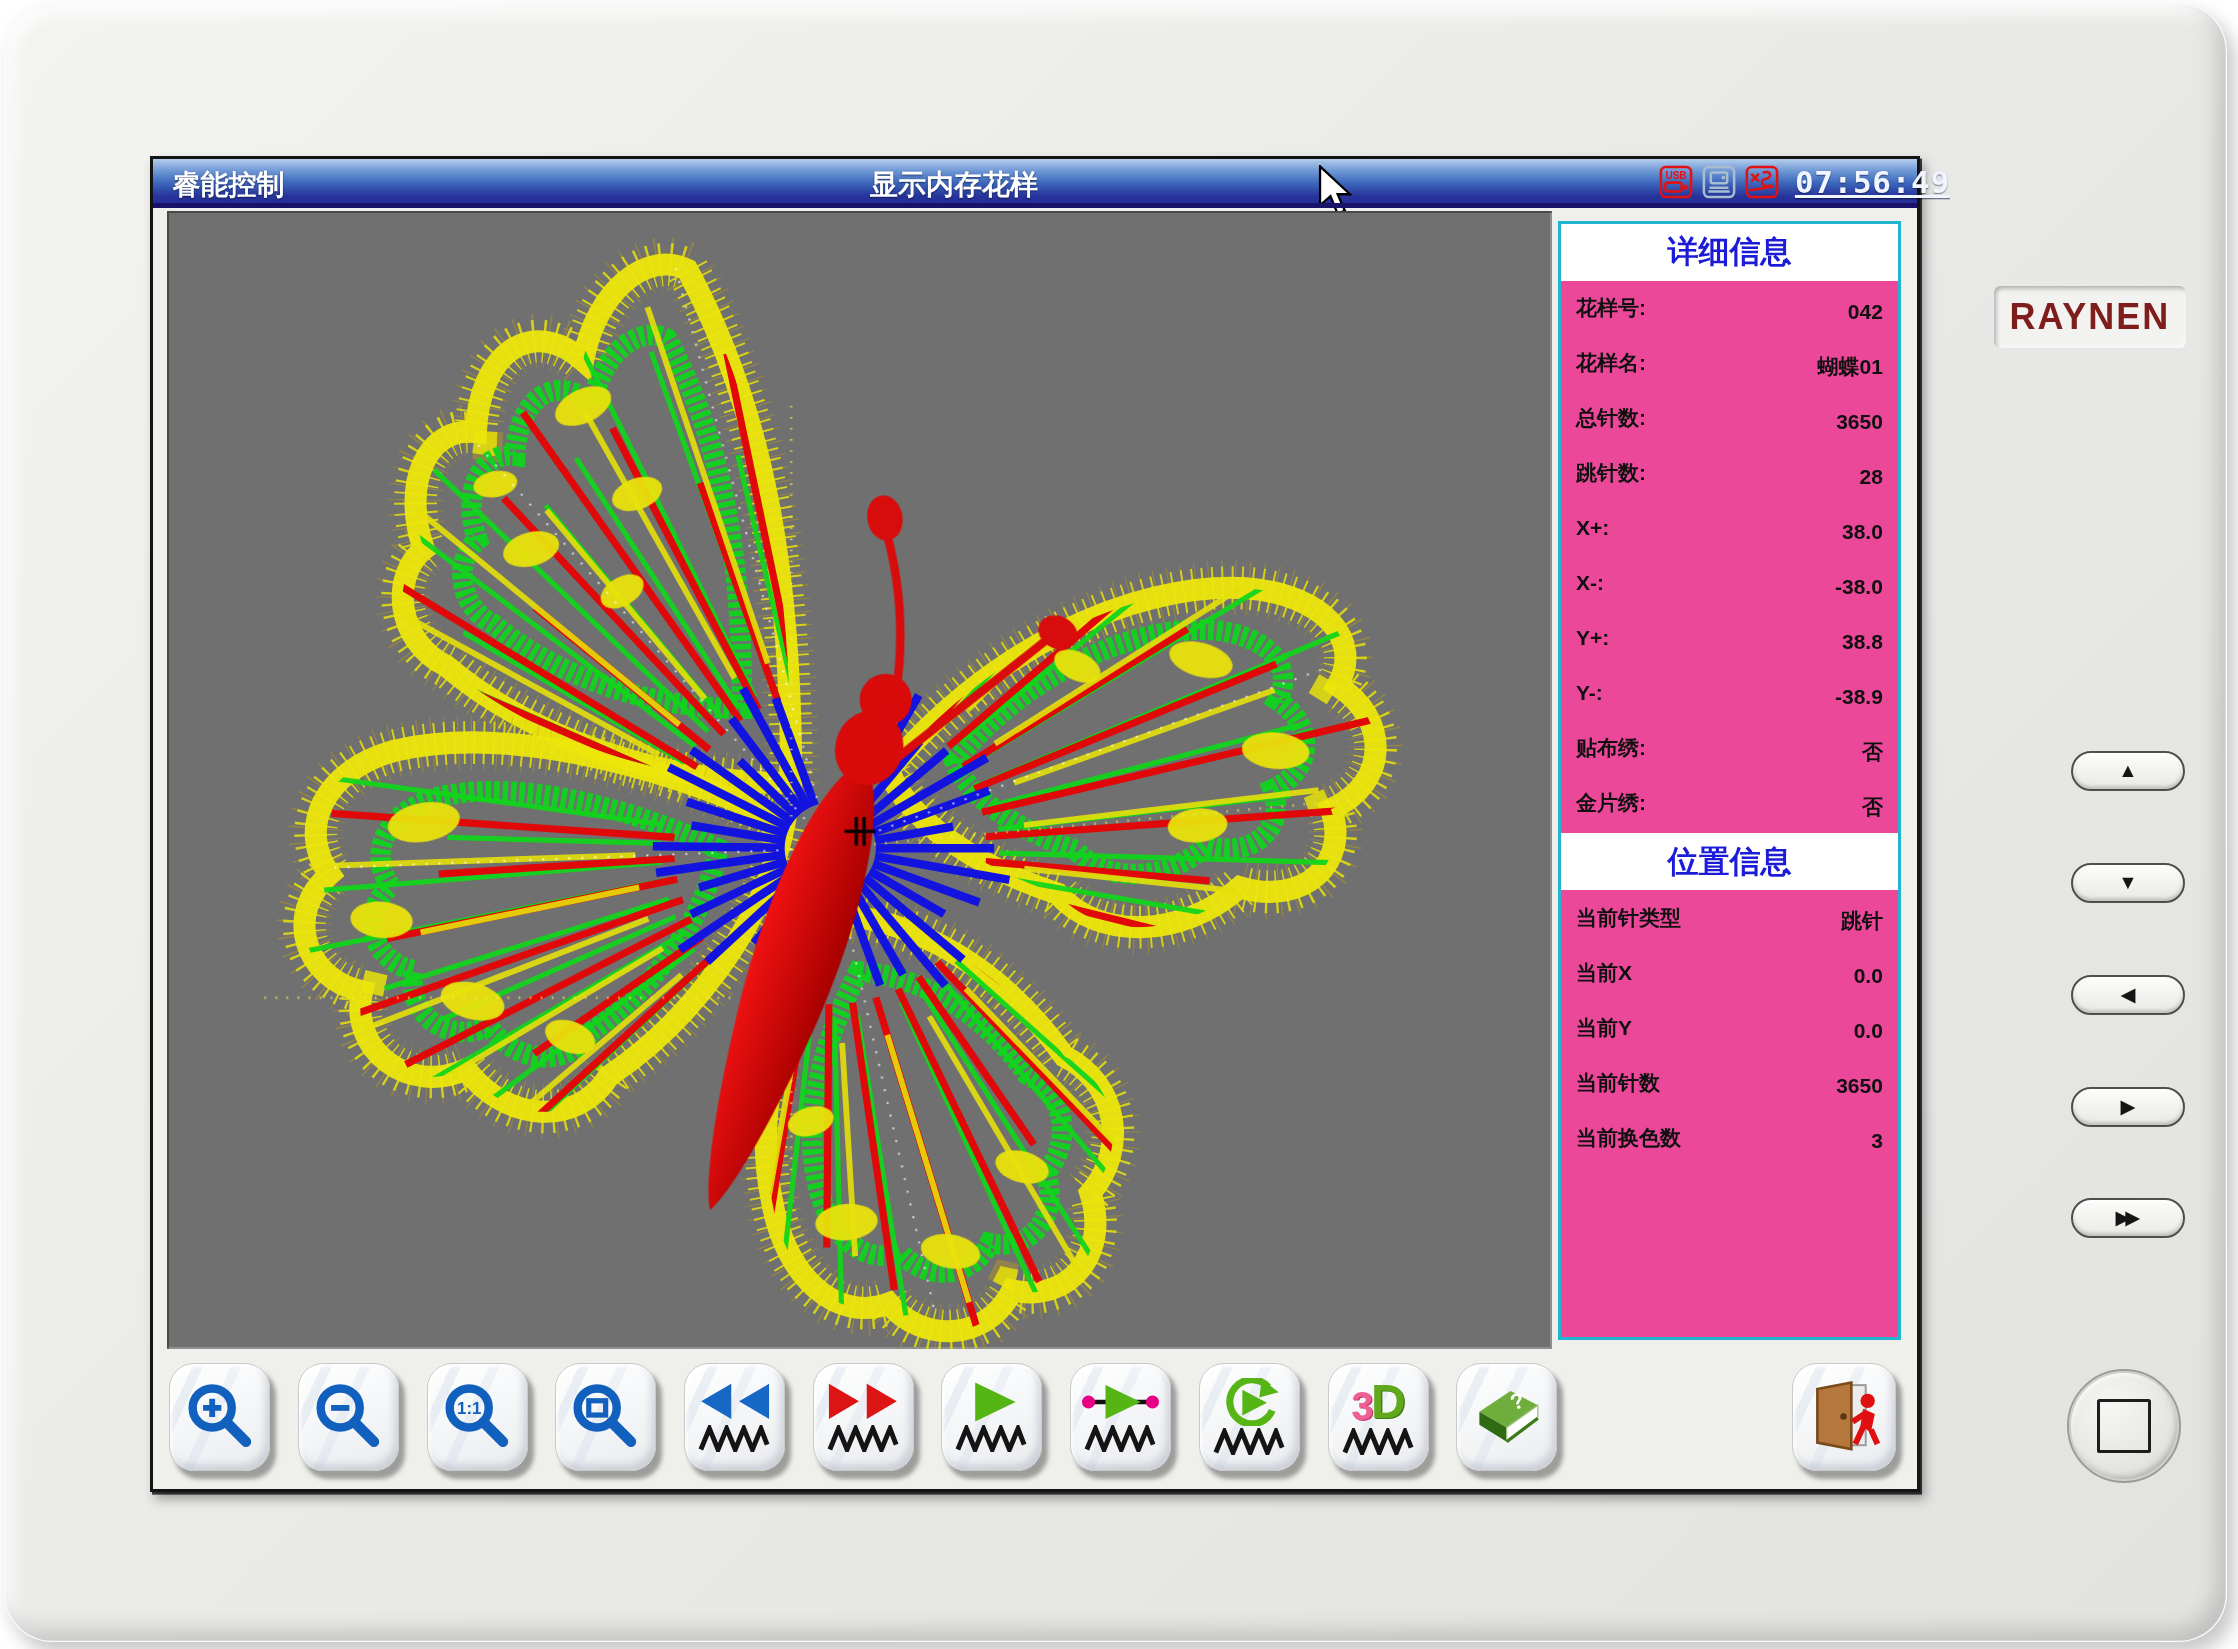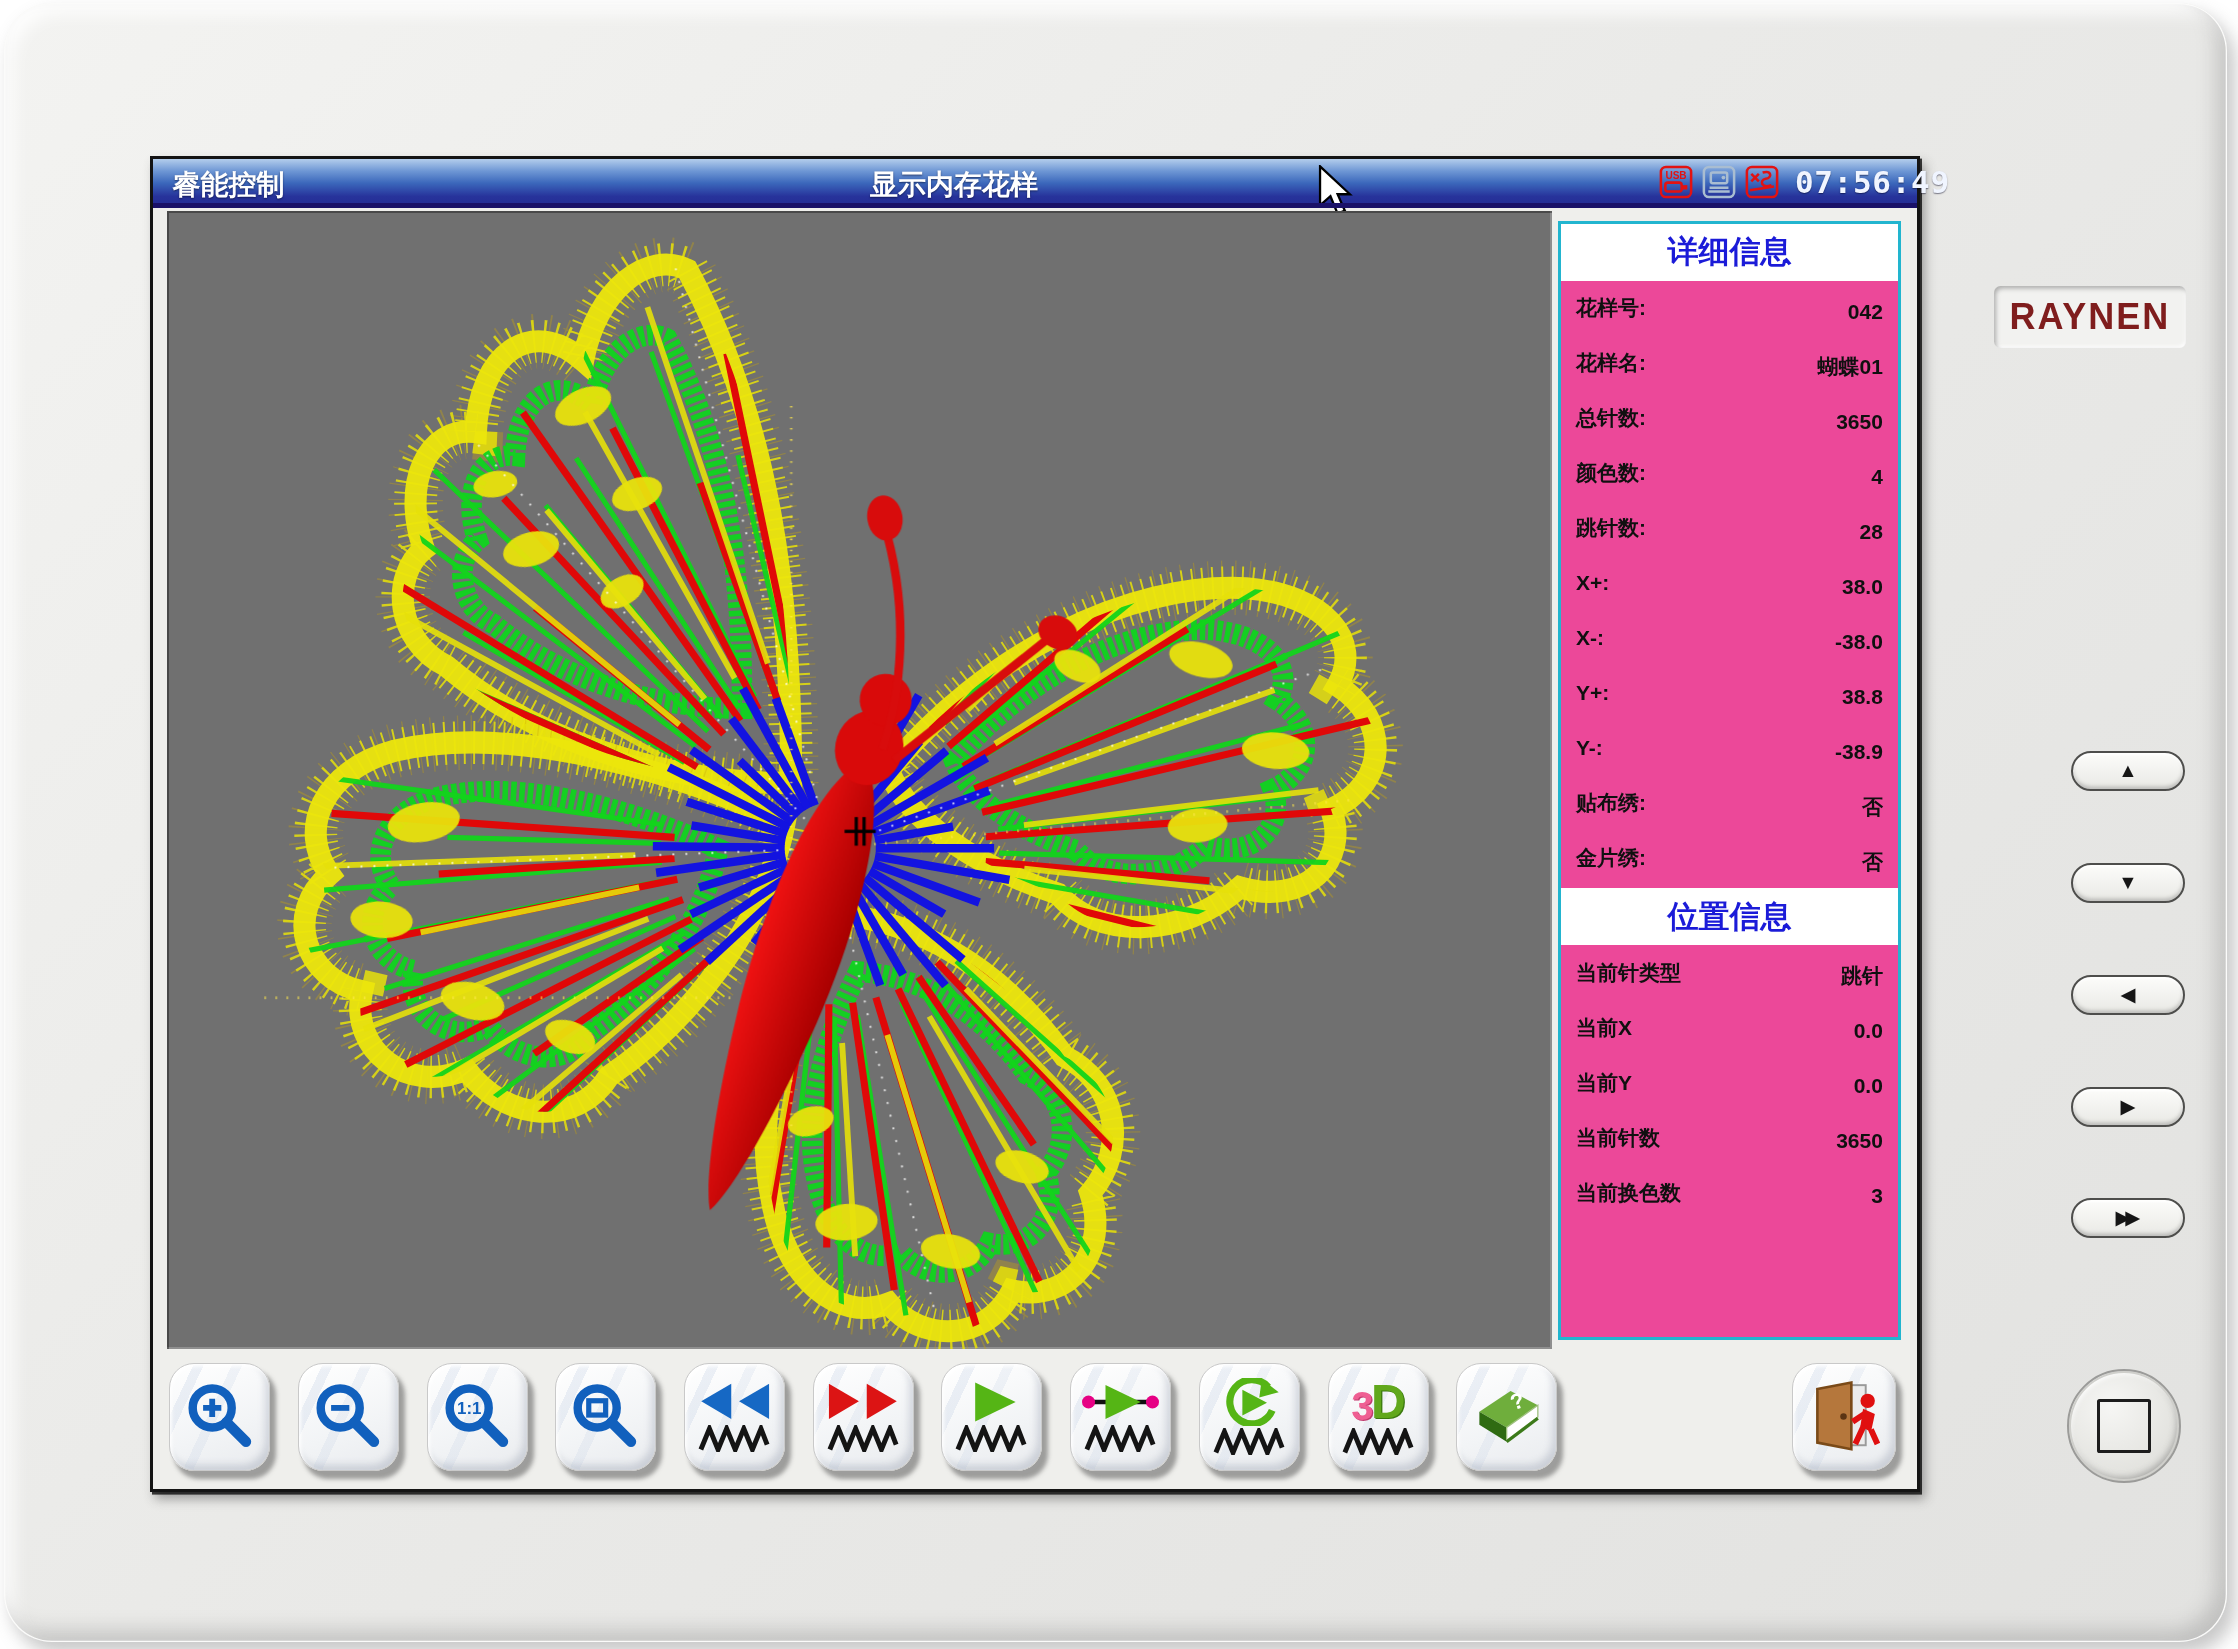--- a/index.html
+++ b/index.html
@@ -19,21 +19,21 @@
   .titlebar{position:absolute;left:0;top:0;width:100%;height:44px;
             background:linear-gradient(#b3cdec 0%,#6d96d4 28%,#3b67bb 55%,#27339b 85%,#252e96 100%);}
   .tstrip{position:absolute;left:0;top:44px;width:100%;height:5.2px;background:#1a1168;}
   .tb-left{position:absolute;left:19.5px;top:7.8px;font-size:28px;font-weight:700;color:#ffffff;
            text-shadow:0 1.3px 2px rgba(0,0,30,.55);}
   .tb-title{position:absolute;left:801px;top:7.8px;transform:translateX(-50%);
             font-size:28px;font-weight:700;color:#ffffff;text-shadow:0 1.3px 2px rgba(0,0,30,.55);}
   .tb-ico{position:absolute;top:6.5px;width:34px;height:34px;}
   .tb-time{position:absolute;left:1642px;top:5.9px;font-family:"DejaVu Sans Mono",monospace;
            font-size:31px;font-weight:700;color:#f0f5ff;letter-spacing:0.7px;
-           text-shadow:0 1.3px 1.3px rgba(0,0,30,.5);}
+           text-shadow:0 1.3px 1.3px rgba(0,0,30,.5);text-decoration:underline;}
   .cursor{position:absolute;left:1162px;top:6.5px;width:40px;height:52px;}
   
   .preview{position:absolute;left:14.3px;top:52px;width:1385px;height:1138px;background:#707070;
            box-shadow:inset 2px 2px 0 rgba(0,0,0,.35), inset -2px -2px 0 rgba(255,255,255,.22);}
   
   .panel{position:absolute;left:1405px;top:62px;width:343px;height:1119px;
          background:#ec4899;border:3.9px solid #22b5cf;box-sizing:border-box;overflow:hidden;}
   .phead{height:57px;background:#ffffff;display:flex;align-items:center;justify-content:center;
          font-size:31px;font-weight:700;color:#1b1bd8;}
   .prow{height:55px;display:flex;align-items:center;justify-content:space-between;
@@ -389,24 +389,20 @@
           </div>
       <div class="prow">
             <span class="pl">花样名:</span>
             <span class="pv">蝴蝶01</span>
           </div>
       <div class="prow">
             <span class="pl">总针数:</span>
             <span class="pv">3650</span>
           </div>
       <div class="prow">
-            <span class="pl">颜色数:</span>
-            <span class="pv">4</span>
-          </div>
-      <div class="prow">
             <span class="pl">跳针数:</span>
             <span class="pv">28</span>
           </div>
       <div class="prow">
             <span class="pl">X+:</span>
             <span class="pv">38.0</span>
           </div>
       <div class="prow">
             <span class="pl">X-:</span>
             <span class="pv">-38.0</span>

